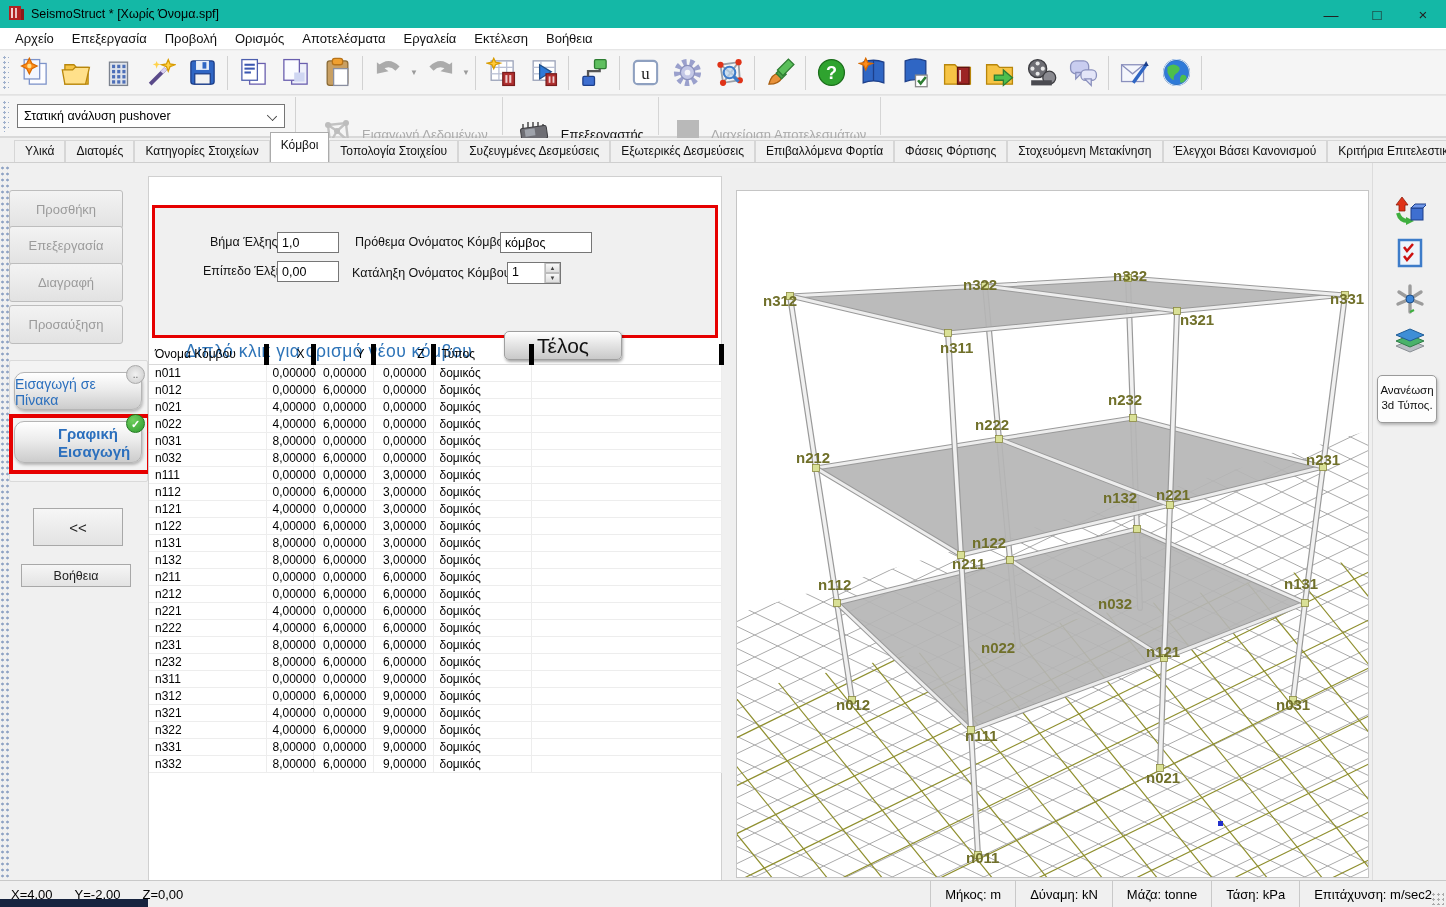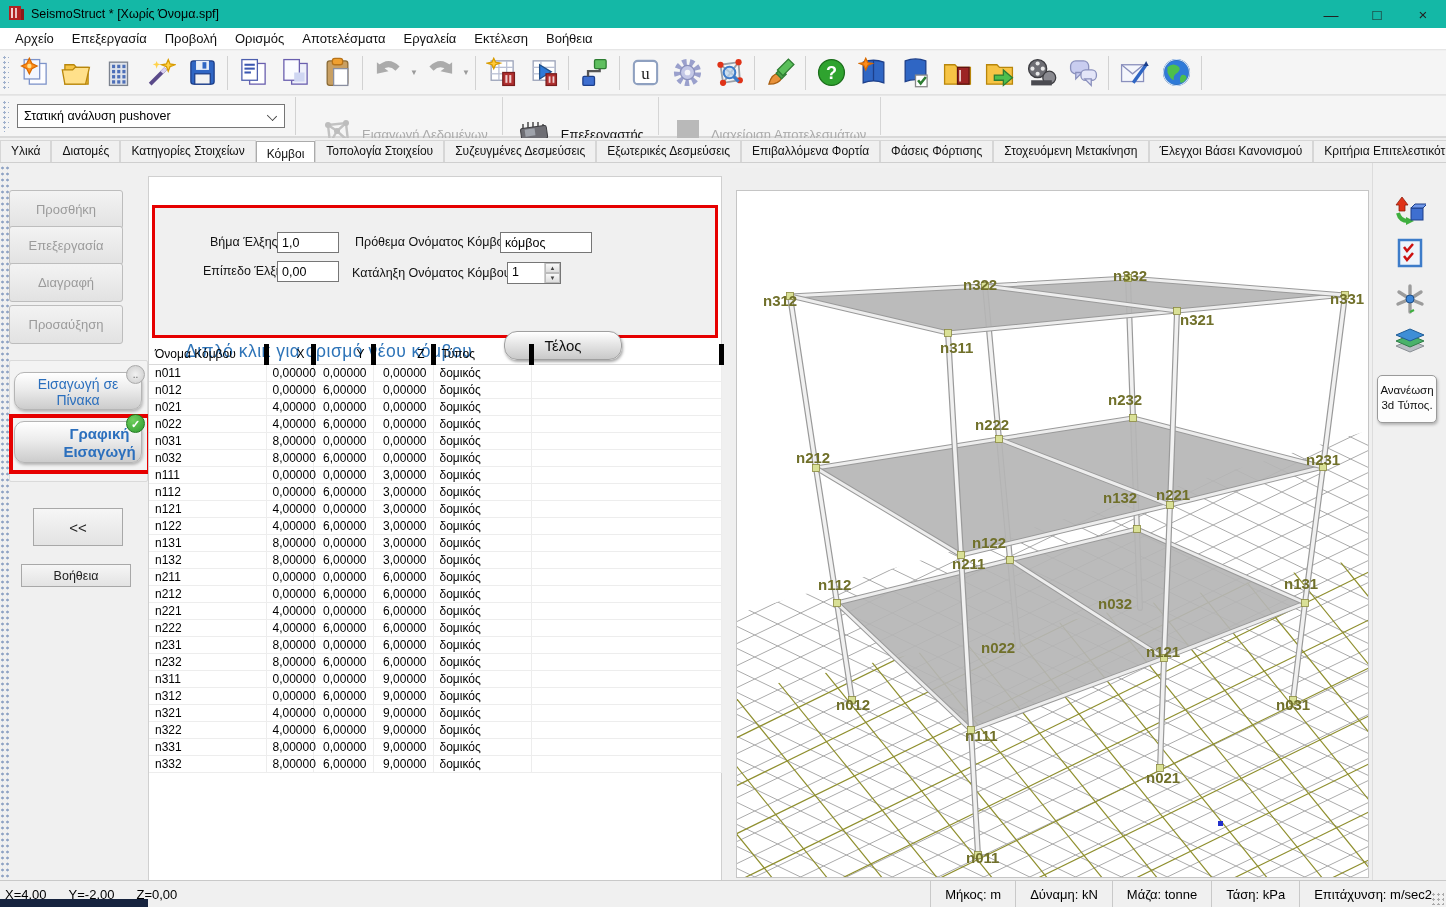--- a/index.html
+++ b/index.html
@@ -26,71 +26,71 @@
   .tb-sep { width:1px; height:34px; background:#d2d2d2; margin:0 4px; }
   .tb-caret { width:10px; font-size:8px; color:#9a9a9a; text-align:center; }
 
   .combo { width:268px; height:24px; background:#fff; border:1px solid #767676; display:flex; align-items:center; padding:0 6px; font-size:12.5px; margin-left:4px; position:relative; }
   .combo .chev { position:absolute; right:8px; top:7px; width:8px; height:8px; border-right:1.6px solid #444; border-bottom:1.6px solid #444; transform:rotate(45deg) scale(1,0.8); transform-origin:center; }
   .run-btn { display:flex; align-items:center; gap:8px; padding:0 14px; height:38px; font-size:13px; color:#111;margin-top:37px; }
   .run-btn.disabled { color:#aaaaaa; }
   .run-sep { width:1px; height:38px; background:#d5d5d5; }
 
   
-  .tabbar { position:absolute; left:0; top:138px; right:0; height:25px; display:flex; align-items:flex-end; background:#f0f0f0; border-bottom:1px solid #cfcfcf; padding-left:0; }
+  .tabbar { position:absolute; left:0; top:138px; right:0; height:25px; display:flex; align-items:flex-end; background:#f0f0f0; border-bottom:1px solid #cfcfcf; padding-left:14px; }
   .tab { padding:3px 10px 4px; font-size:12px; color:#111; background:#f0f0f0; border:1px solid #d6d6d6; border-bottom:none; white-space:nowrap; height:22px; }
-  .tab.active { background:#fff; border-color:#ababab; height:21px; padding-top:5px; position:relative; z-index:2; }
+  .tab.active { background:#fff; border-color:#ababab; height:30px; padding-top:5px; position:relative; z-index:2; }
 
   
   .main { position:absolute; left:0; top:163px; right:0; bottom:27px; background:#f0f0f0; }
   .left-gutter { position:absolute; left:0; top:2px; bottom:2px; width:9px; background-image:radial-gradient(#8fa3c4 1px, transparent 1.4px); background-size:5px 6px; }
 
   
   .sidebar { position:absolute; left:9px; top:0; width:139px; bottom:0; }
   .side-btn { position:absolute; left:0; width:114px; height:39px; background:linear-gradient(#f3f3f3,#e2e2e2); border:1px solid #bdbdbd; border-radius:3px; color:#9b9b9b; font-size:13px; display:flex; align-items:center; justify-content:center; }
   .groupbox { position:absolute; left:0; top:197px; width:139px; height:122px; border:1px solid #dadada; background:#f3f3f3; border-radius:2px; }
-  .fancy-btn { position:absolute; left:5px; width:128px; background:linear-gradient(#ffffff,#ececec 45%,#cccccc); border:1px solid #b5b5b5; border-radius:10px; box-shadow:1px 2px 3px rgba(0,0,0,0.25); color:#2b6fbd; text-align:center; font-size:14px; line-height:16px; padding-top:3px; }
+  .fancy-btn { position:absolute; left:5px; width:128px; background:linear-gradient(#ffffff,#ececec 45%,#cccccc); border:1px solid #b5b5b5; border-radius:10px; box-shadow:1px 2px 3px rgba(0,0,0,0.25); color:#2b6fbd; font-size:14px; line-height:16px; padding-top:3px; }
   .badge { position:absolute; right:-4px; top:-8px; width:19px; height:19px; border-radius:50%; font-size:10px; display:flex; align-items:center; justify-content:center; }
   .badge.gray { background:radial-gradient(#f2f2f2,#c9c9c9); border:1px solid #aaa; color:#666; }
   .badge.green { background:radial-gradient(circle at 35% 30%,#6fcf5e,#2e9b2e); border:1px solid #1f7a1f; color:#fff; font-size:11px; }
   .redbox-side { position:absolute; left:0; top:251px; width:142px; height:60px; border:4px solid #e60000; }
   .collapse-btn { position:absolute; left:24px; top:345px; width:90px; height:38px; background:linear-gradient(#f6f6f6,#e3e3e3); border:1px solid #a8a8a8; font-size:15px; color:#222; display:flex; align-items:center; justify-content:center; }
   .help-btn { position:absolute; left:12px; top:401px; width:110px; height:23px; background:linear-gradient(#f6f6f6,#e3e3e3); border:1px solid #a8a8a8; font-size:12.5px; color:#222; display:flex; align-items:center; justify-content:center; }
 
   
   .content { position:absolute; left:148px; top:13px; width:574px; bottom:0; background:#ffffff; border:1px solid #d0d0d0; border-bottom:none; }
   .form-redbox { position:absolute; left:3px; top:28px; width:566px; height:133px; border:3px solid #e60000; background:#f0f0f0; }
   .fld-label { position:absolute; font-size:12.5px; color:#111; white-space:nowrap; }
   .fld-input { position:absolute; height:21px; background:#fff; border:1px solid #767676; font-size:12.5px; padding:8px 4px; display:flex; align-items:center; }
   .spinner { position:absolute; width:54px; height:22px; border:1px solid #767676; background:#fff; display:flex; }
   .spinner .val { flex:1; font-size:12.5px; padding:2px 4px; }
   .spin-col { width:16px; display:flex; flex-direction:column; border-left:1px solid #cfcfcf; }
   .spin-btn { flex:1; font-size:6px; color:#444; background:linear-gradient(#f8f8f8,#ddd); border:1px solid #bbb; display:flex; align-items:center; justify-content:center; }
   .hint { position:absolute; left:30px; top:133px; font-size:17.5px; color:#2e74b8; letter-spacing:0.5px; }
-  .done-btn { position:absolute; left:349px; top:123px; width:118px; height:29px; border-radius:13px; background:linear-gradient(#ffffff,#e8e8e8 40%,#c9c9c9); border:1px solid #9f9f9f; box-shadow:1px 2px 3px rgba(0,0,0,0.35); font-size:15px; color:#111; display:flex; align-items:center; justify-content:center; }
+  .done-btn { position:absolute; left:349px; top:123px; width:118px; height:29px; border-radius:5px; background:linear-gradient(#ffffff,#e8e8e8 40%,#c9c9c9); border:1px solid #9f9f9f; box-shadow:1px 2px 3px rgba(0,0,0,0.35); font-size:21px; color:#111; display:flex; align-items:center; justify-content:center; }
 
   table.nodes { position:absolute; left:0; top:167px; border-collapse:collapse; width:572px; font-size:12px; color:#000; table-layout:fixed; }
   table.nodes th { font-weight:normal; text-align:left; height:20px; border-bottom:1px solid #d9d9d9; border-right:5px solid #000000; padding:0 6px;margin-left:28px; }
   table.nodes td { height:17px; border-bottom:1px solid #ededed; border-right:1px solid #ededed; padding:0 6px; white-space:nowrap; }
   table.nodes .num { text-align:right; }
   table.nodes col.c0{width:117px} table.nodes col.c1{width:47px} table.nodes col.c2{width:60px} table.nodes col.c3{width:60px} table.nodes col.c4{width:98px} table.nodes col.c5{width:190px}
 
   
   #scene { position:absolute; left:730px; top:5px; width:642px; height:712px; }
   .node-lbl { font:bold 15px "Liberation Sans",sans-serif; fill:#70702a; }
 
   
   .rstrip { position:absolute; left:1372px; width:96px; top:0; bottom:0; border-left:1px solid #dcdcdc; }
   .rtool { position:absolute; left:18px; width:38px; height:36px; display:flex; align-items:center; justify-content:center; }
   .rtool svg { width:32px; height:32px; }
   .refresh-btn { position:absolute; left:4px; top:212px; width:60px; height:48px; background:#fdfdfd; border:1px solid #9a9a9a; border-radius:5px; box-shadow:1px 2px 3px rgba(0,0,0,0.25); font-size:11.5px; color:#111; text-align:center; padding-top:7px; line-height:15px; }
 
   
   .statusbar { position:absolute; left:0; right:0; bottom:0; height:27px; background:#f0f0f0; border-top:1px solid #c9c9c9; display:flex; align-items:center; font-size:13px; color:#000; }
-  .coords { padding-left:5px; display:flex; gap:22px; }
+  .coords { padding-left:11px; display:flex; gap:22px; }
   .status-spacer { flex:1; }
   .unit-cell { border-left:1px solid #c9c9c9; height:100%; display:flex; align-items:center; padding:0 14px; white-space:nowrap; }
   .grip { position:absolute; right:2px; bottom:2px; width:13px; height:13px; background-image:radial-gradient(#a9a9a9 1.2px, transparent 1.4px); background-size:5px 5px; }
   .dark-sliver { position:absolute; left:0; bottom:0; width:148px; height:8px; background:#17243f; }
 </style>
 </head>
 <body>
 
 <div class="window">
 

